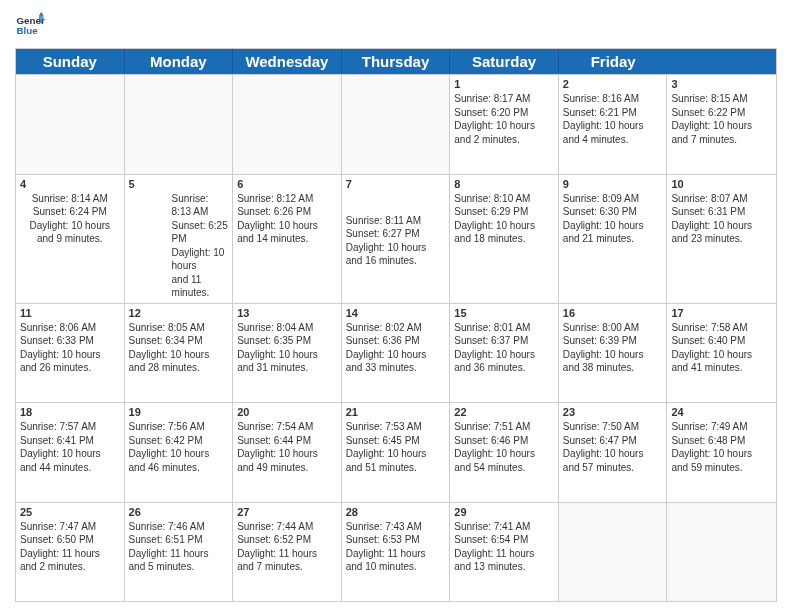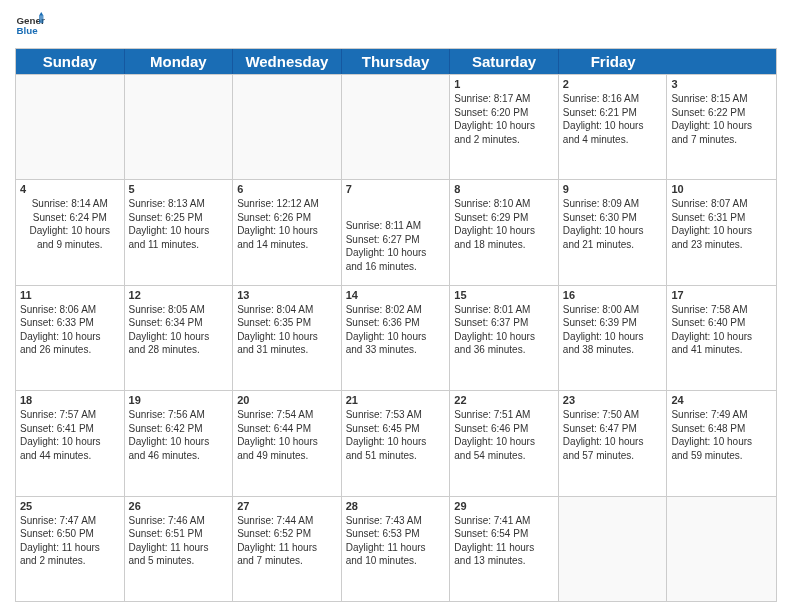--- a/index.html
+++ b/index.html
@@ -156,28 +156,28 @@
         <div class="cal-row">
           <div class="cal-cell">
             <span class="day-num">4</span>
             <div class="day-info" style="white-space: pre-line; text-align: center;">Sunrise: 8:14 AM
 Sunset: 6:24 PM
 Daylight: 10 hours
 and 9 minutes.</div>
           </div>
           <div class="cal-cell">
             <span class="day-num">5</span>
-            <div class="day-info" style="white-space: pre-line;">Sunrise: 8:13 AM
+            <div class="day-info" style="white-space: pre-line; margin-left: 43px;">Sunrise: 8:13 AM
 Sunset: 6:25 PM
 Daylight: 10 hours
 and 11 minutes.</div>
           </div>
           <div class="cal-cell">
             <span class="day-num">6</span>
-            <div class="day-info" style="white-space: pre-line;">Sunrise: 12:12 AM
+            <div class="day-info" style="white-space: pre-line;">Sunrise: 8:12 AM
 Sunset: 6:26 PM
 Daylight: 10 hours
 and 14 minutes.</div>
           </div>
           <div class="cal-cell">
             <span class="day-num">7</span>
             <div class="day-info" style="white-space: pre-line; margin-top: 24px;">Sunrise: 8:11 AM
 Sunset: 6:27 PM
 Daylight: 10 hours
 and 16 minutes.</div>

